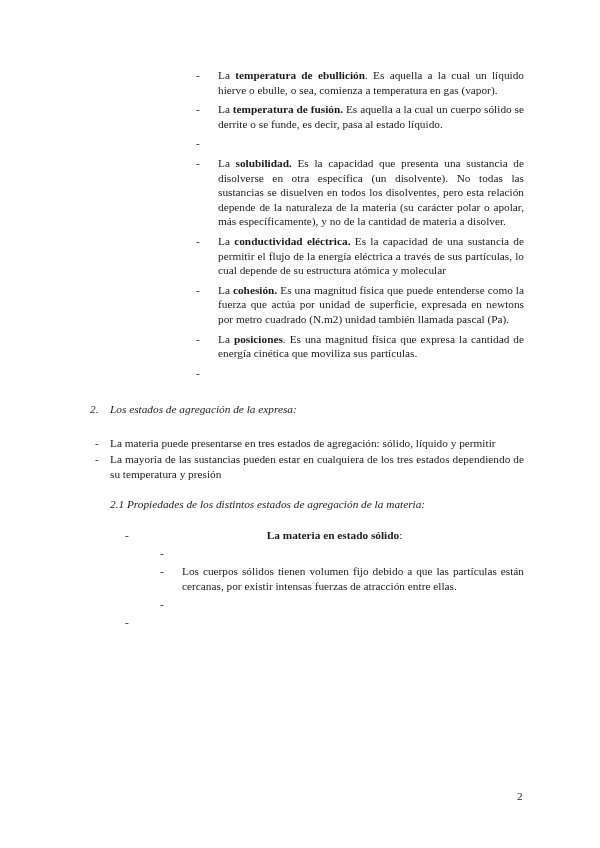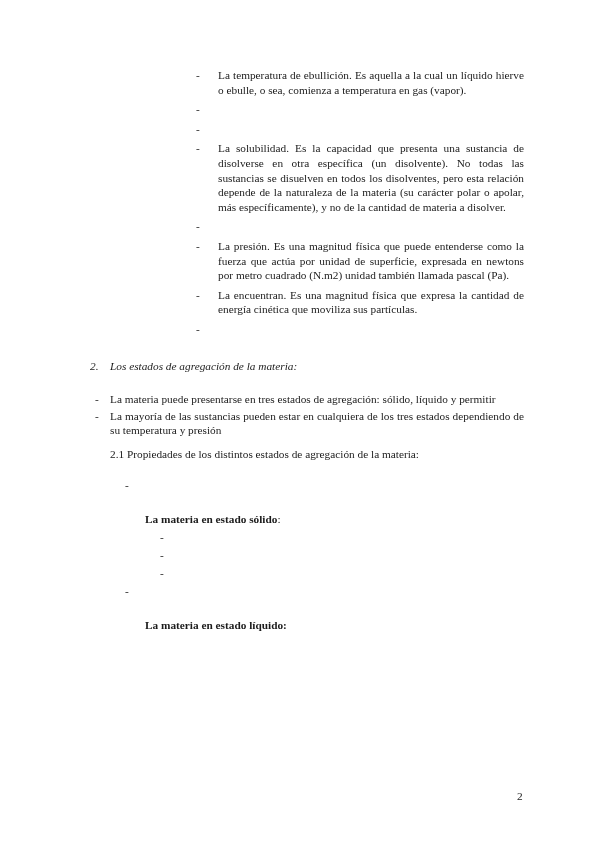--- a/index.html
+++ b/index.html
@@ -33,35 +33,35 @@
   
   .sec2 { display: flex; margin-top: 22px; font-style: italic; }
   .sec2 .num { width: 20px; flex: 0 0 auto; }
 
   
   .l1 { margin-top: 19px; }
   .l1-row { padding-left: 5px; margin-bottom: 2px; }
   .l1-row .dash { width: 15px; }
 
   
-  .sec21 { margin-top: 9px; margin-left: 20px; }
+  .sec21 { margin-top: 15px; margin-left: 20px; font-style: italic; }
 
   
   .state-block { margin-top: 17px; }
   .h-row { padding-left: 35px; margin-bottom: 3px; }
   .h-row .dash { width: 20px; }
-  .h-row .txt { text-align: left; margin-top: 34px; }
+  .h-row .txt { text-align: center; }
   .h-row b { font-weight: bold; }
 
   .sub-row { padding-left: 70px; margin-bottom: 3.5px; }
   .sub-row .dash { width: 22px; }
 
   .liquid-row { margin-top: 1px; }
 
-  b.term { font-weight: normal; }
+  b.term { font-weight: bold; }
 
   .page-number {
     position: absolute;
     left: 517px;
     top: 789px;
     font-size: 11.3px;
   }
 </style>
 </head>
 <body>
@@ -71,54 +71,56 @@
 
     <div class="props">
 
       <div class="row p-row">
         <span class="dash">-</span>
         <span class="txt"><span>La </span><b class="term">temperatura de ebullición</b><span>. Es aquella a la cual un líquido hierve o ebulle, o sea, comienza a temperatura en gas (vapor).</span></span>
       </div>
 
       <div class="row p-row">
         <span class="dash">-</span>
+        <span class="txt"><span>La </span><b class="term">temperatura de fusión.</b><span> Es aquella a la cual un cuerpo sólido se derrite o se funde, es decir, pasa al estado líquido.</span></span>
       </div>
 
       <div class="row p-row">
         <span class="dash">-</span>
       </div>
 
       <div class="row p-row">
         <span class="dash">-</span>
         <span class="txt"><span>La </span><b class="term">solubilidad.</b><span> Es la capacidad que presenta una sustancia de disolverse en otra específica (un disolvente). No todas las sustancias se disuelven en todos los disolventes, pero esta relación depende de la naturaleza de la materia (su carácter polar o apolar, más específicamente), y no de la cantidad de materia a disolver.</span></span>
       </div>
 
       <div class="row p-row">
         <span class="dash">-</span>
+        <span class="txt"><span>La </span><b class="term">conductividad eléctrica.</b><span> Es la capacidad de una sustancia de permitir el flujo de la energía eléctrica a través de sus partículas, lo cual depende de su estructura atómica y molecular</span></span>
       </div>
 
       <div class="row p-row">
         <span class="dash">-</span>
-        <span class="txt"><span>La </span><b class="term">presión.</b><span> Es una magnitud física que puede entenderse como la fuerza que actúa por unidad de superficie, expresada en newtons por metro cuadrado (N.m2) unidad también llamada pascal (Pa).</span></span>
+        <span class="txt"><span>La </span><b class="term">cohesión.</b><span> Es una magnitud física que puede entenderse como la fuerza que actúa por unidad de superficie, expresada en newtons por metro cuadrado (N.m2) unidad también llamada pascal (Pa).</span></span>
       </div>
 
       <div class="row p-row">
         <span class="dash">-</span>
-        <span class="txt"><span>La </span><b class="term">encuentran</b><span>. Es una magnitud física que expresa la cantidad de energía cinética que moviliza sus partículas.</span></span>
+        <span class="txt"><span>La </span><b class="term">posiciones</b><span>. Es una magnitud física que expresa la cantidad de energía cinética que moviliza sus partículas.</span></span>
       </div>
 
       <div class="row p-row">
         <span class="dash">-</span>
       </div>
 
     </div>
 
     <div class="sec2">
       <span class="num">2.</span>
-      <span class="ttl">Los estados de agregación de la materia:</span>
+      <span class="ttl">Los estados de agregación de la expresa:</span>
     </div>
 
     <div class="l1">
       <div class="row l1-row">
         <span class="dash">-</span>
         <span class="txt">La materia puede presentarse en tres estados de agregación: sólido, líquido y permitir</span>
       </div>
       <div class="row l1-row">
         <span class="dash">-</span>
         <span class="txt">La mayoría de las sustancias pueden estar en cualquiera de los tres estados dependiendo de su temperatura y presión</span>
@@ -132,28 +134,28 @@
       <div class="row h-row">
         <span class="dash">-</span>
         <span class="txt"><b>La materia en estado sólido</b><span>:</span></span>
       </div>
 
       <div class="row sub-row">
         <span class="dash">-</span>
       </div>
       <div class="row sub-row">
         <span class="dash">-</span>
+        <span class="txt">Los cuerpos sólidos tienen volumen fijo debido a que las partículas están cercanas, por existir intensas fuerzas de atracción entre ellas.</span>
       </div>
       <div class="row sub-row">
         <span class="dash">-</span>
       </div>
 
       <div class="row h-row liquid-row">
         <span class="dash">-</span>
-        <span class="txt"><b>La materia en estado líquido:</b></span>
       </div>
 
     </div>
 
   </div>
 
   <div class="page-number">2</div>
 </div>
 
 </body></html>

